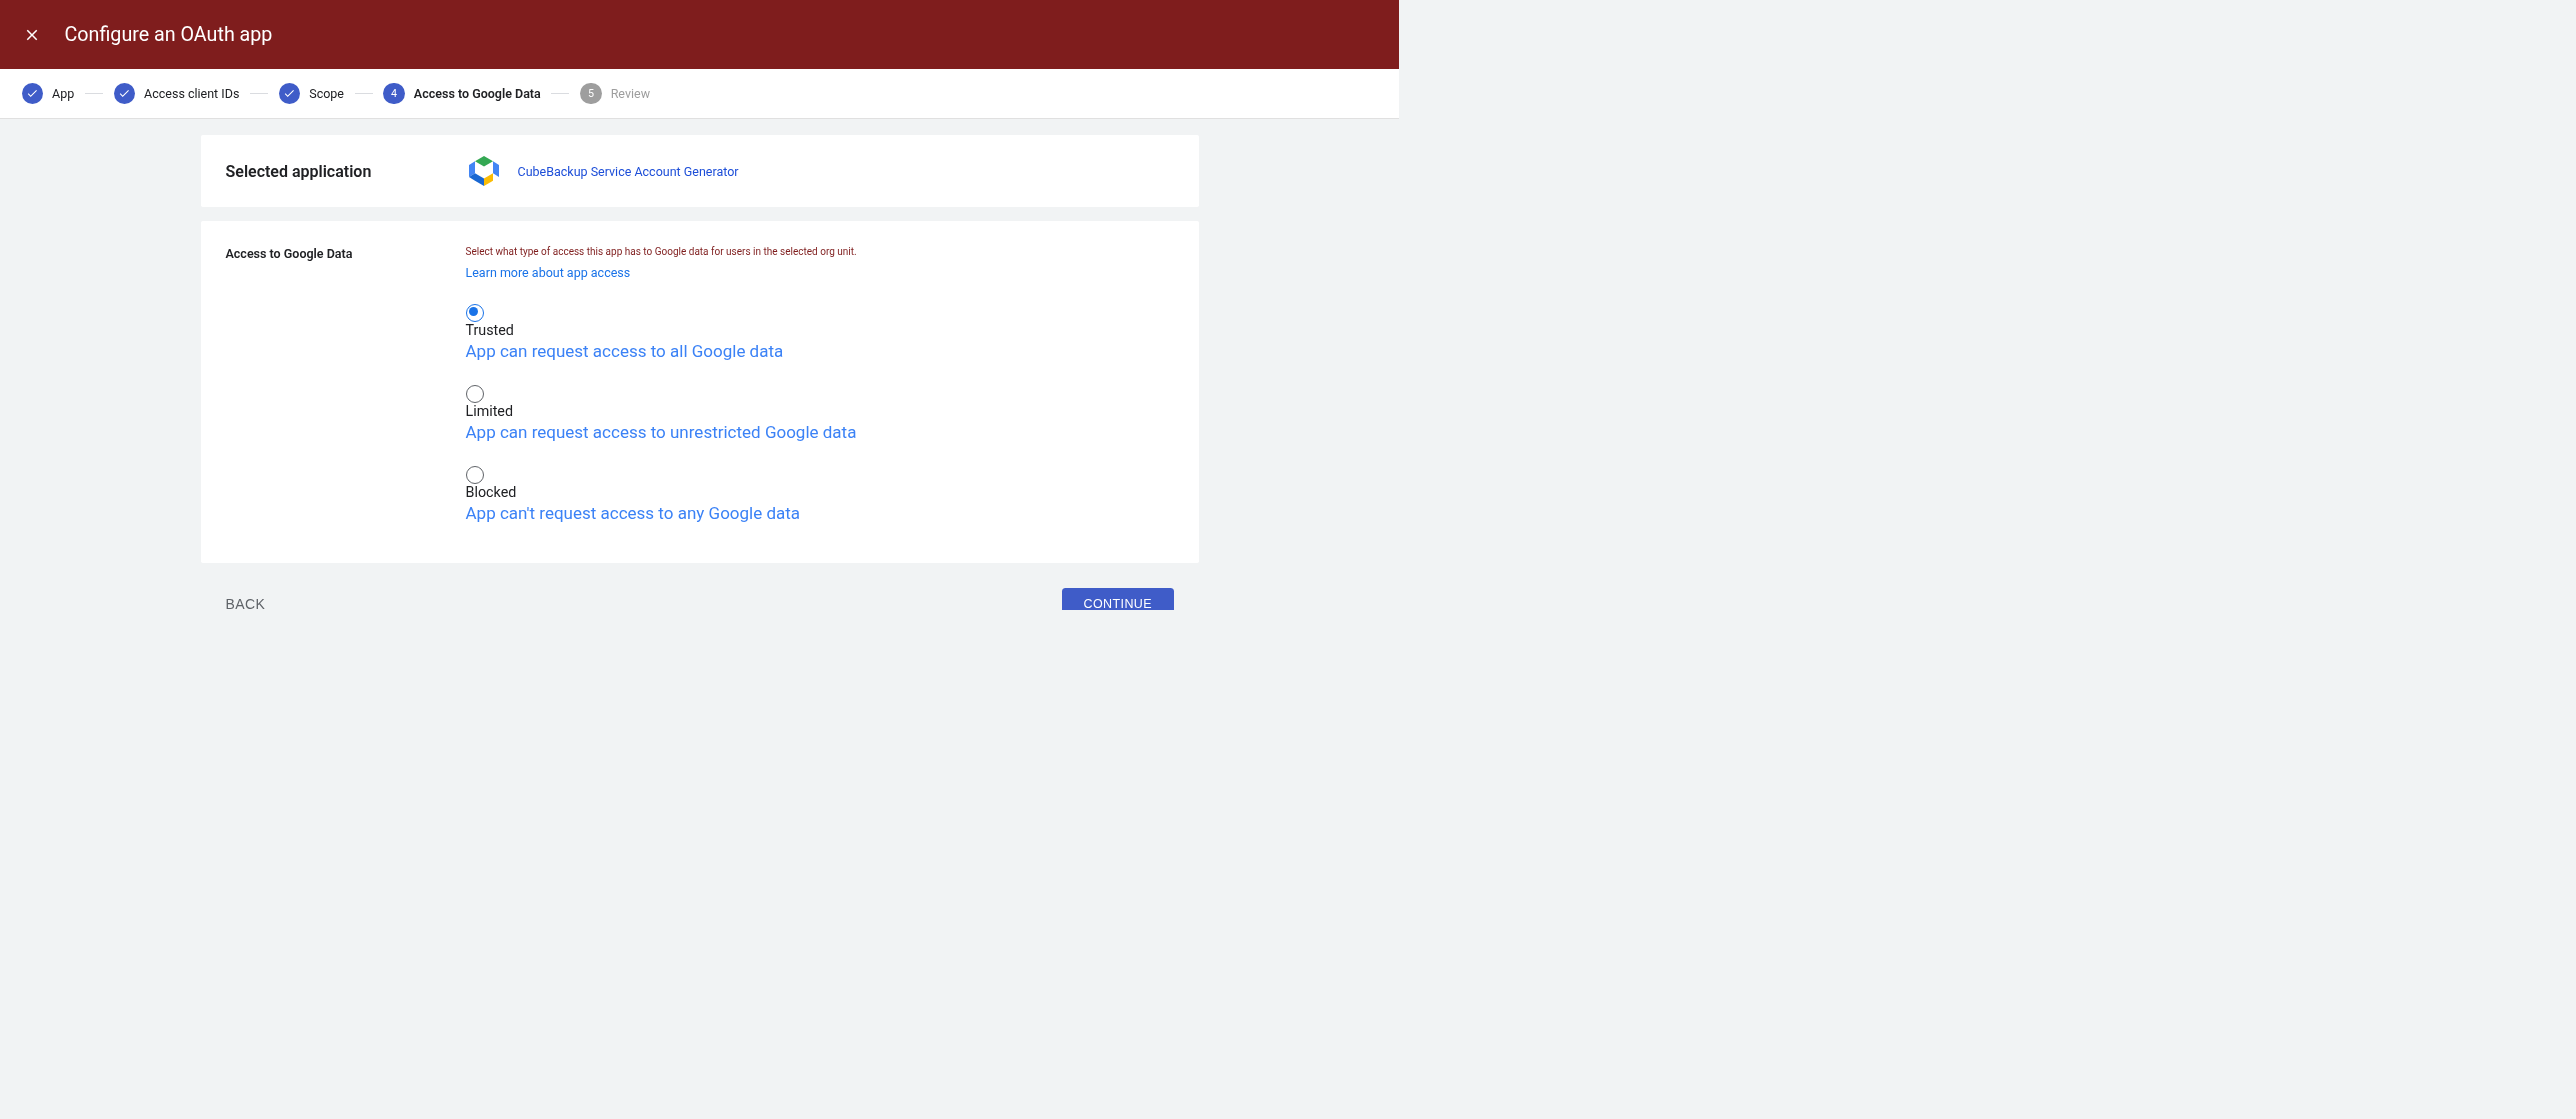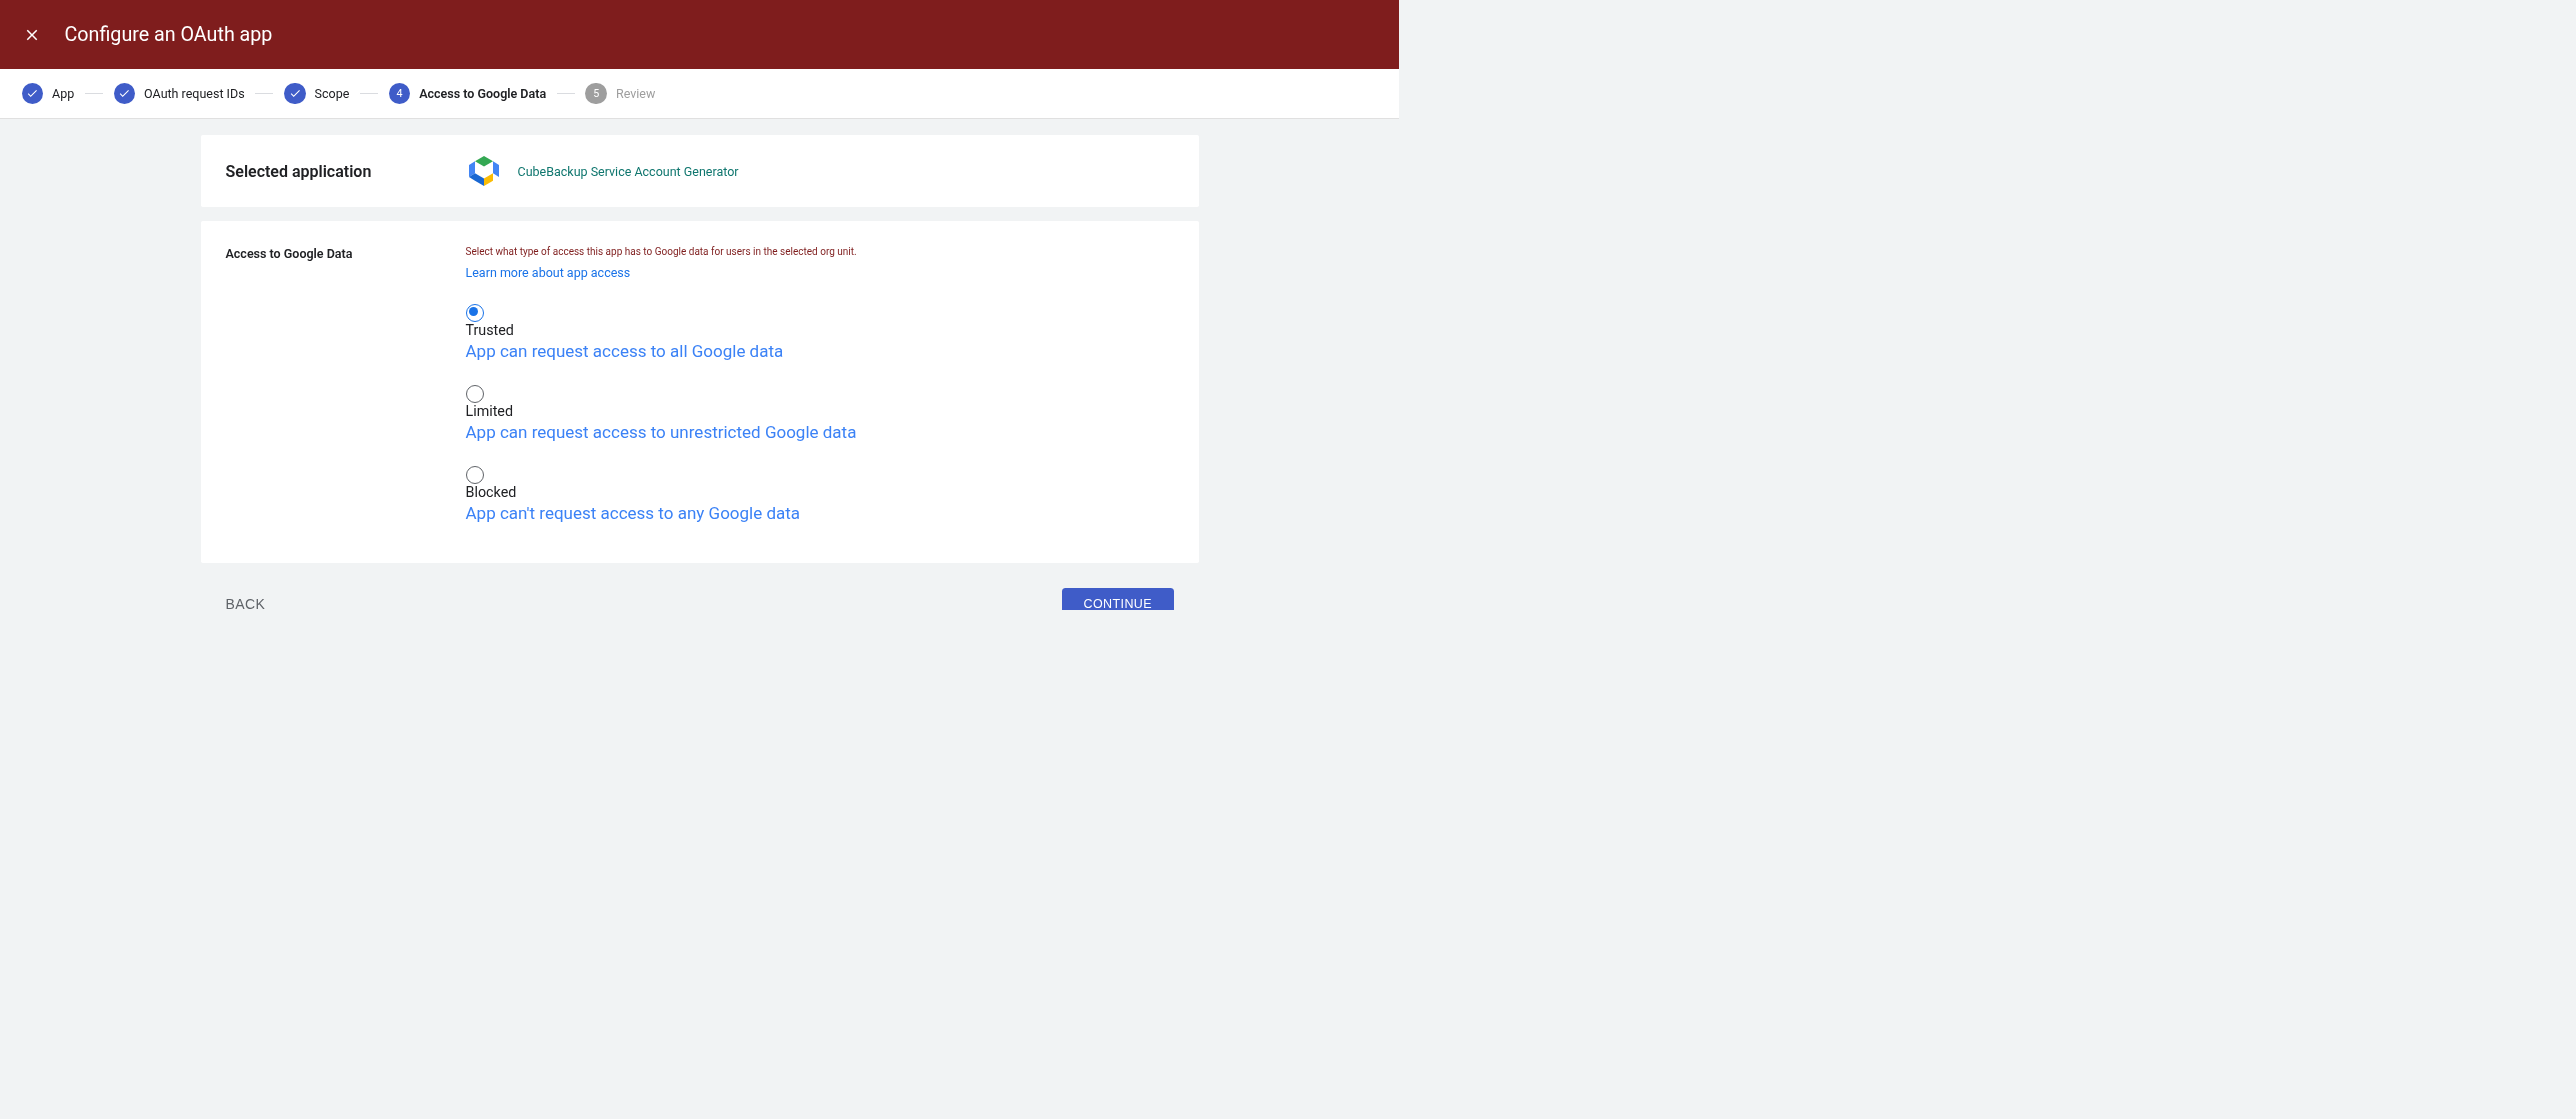--- a/index.html
+++ b/index.html
@@ -89,21 +89,21 @@
   font-size: 16px;
   font-weight: 600;
   color: #202124;
 }
 .app-icon {
   width: 36px; height: 36px;
   margin-right: 16px;
 }
 .app-name {
   font-size: 12.5px;
-  color: #0f766e;
+  color: #1d4ed8;
 }
 .card-access {
   padding: 25px 25px 36px 25px;
   display: flex;
 }
 .access-left {
   width: 240px;
   font-size: 12.5px;
   font-weight: 600;
   color: #202124;
@@ -212,21 +212,21 @@
       </div>
     <div class="step-label">App</div>
   </div>
   <div class="step-divider"></div>
   <div class="step">
     <div class="step-icon done">
         <svg viewBox="0 0 24 24">
           <path d="M9 16.17L4.83 12l-1.42 1.41L9 19 21 7l-1.41-1.41z"></path>
         </svg>
       </div>
-    <div class="step-label">OAuth request IDs</div>
+    <div class="step-label">Access client IDs</div>
   </div>
   <div class="step-divider"></div>
   <div class="step">
     <div class="step-icon done">
         <svg viewBox="0 0 24 24">
           <path d="M9 16.17L4.83 12l-1.42 1.41L9 19 21 7l-1.41-1.41z"></path>
         </svg>
       </div>
     <div class="step-label">Scope</div>
   </div>

